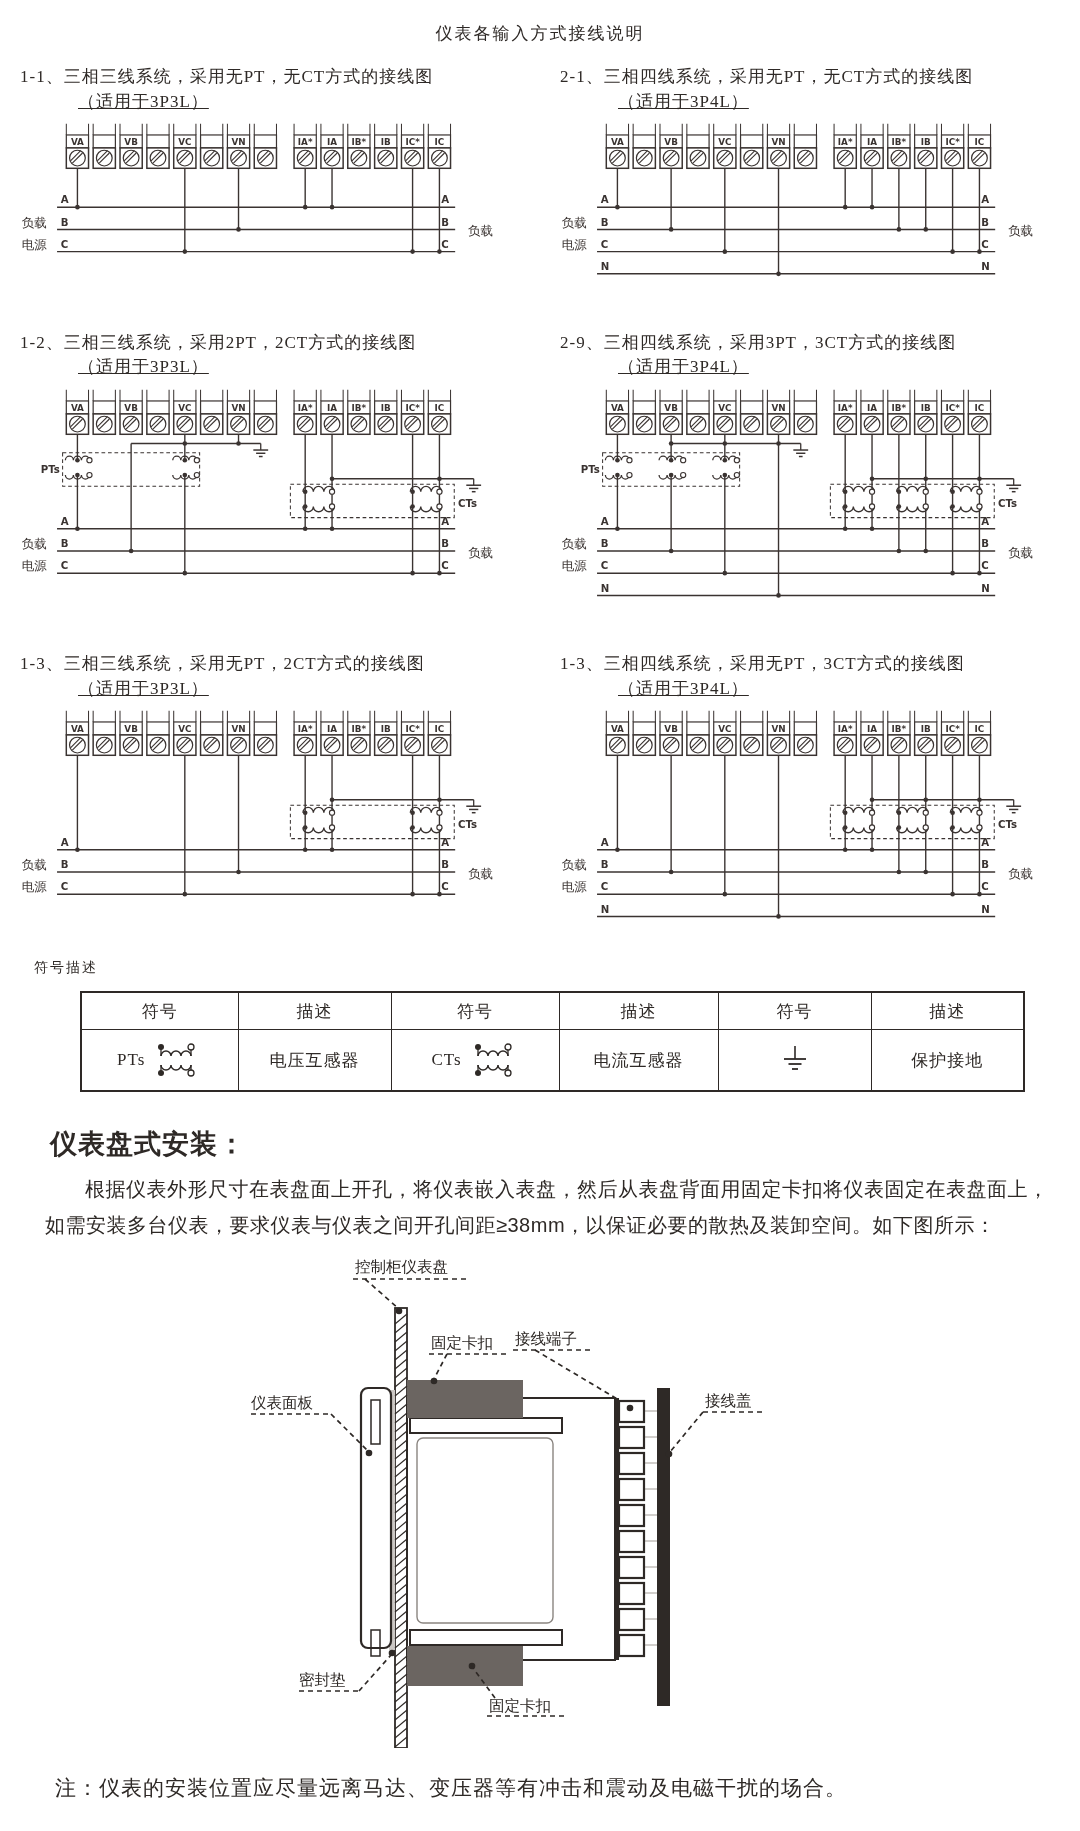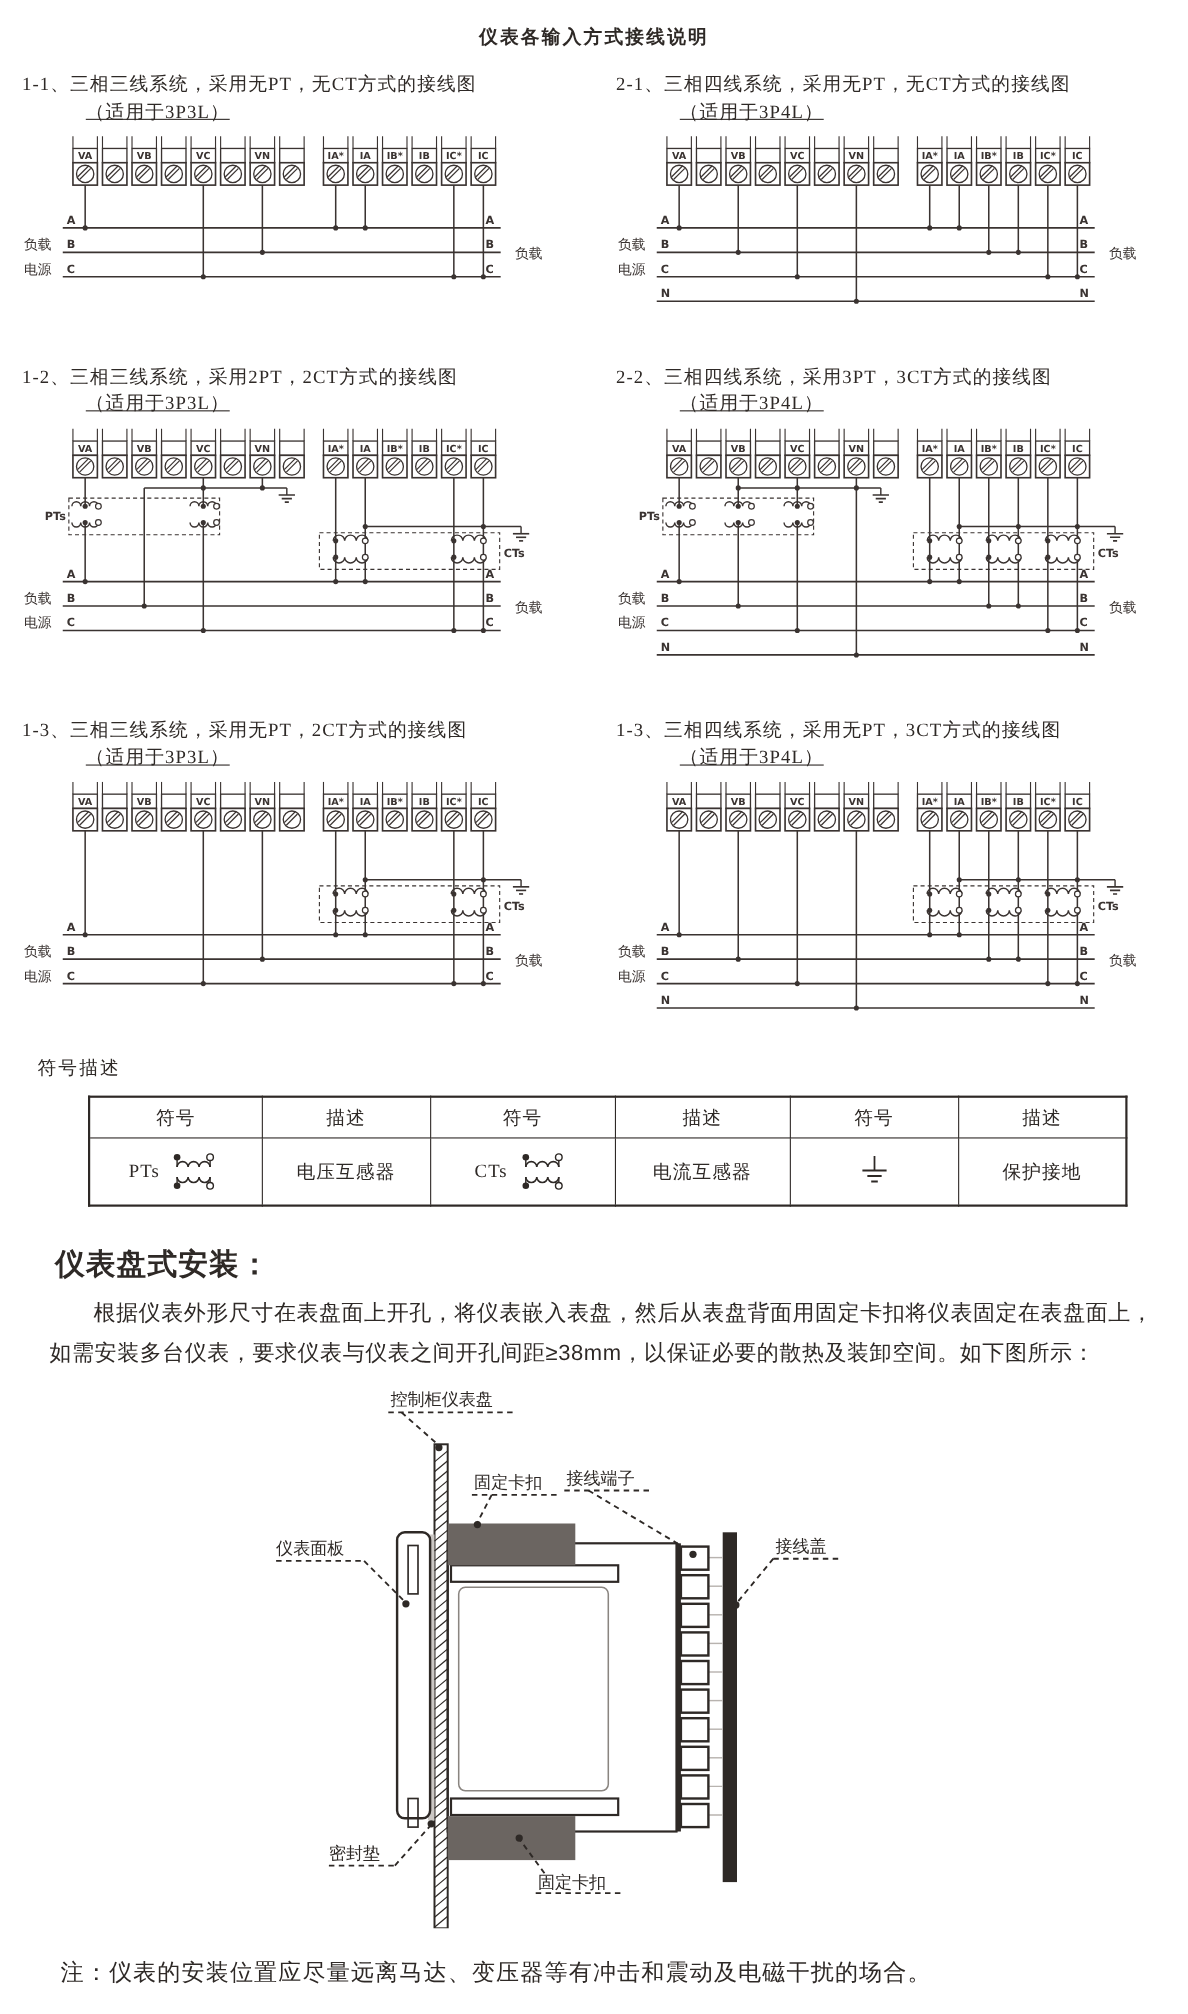--- a/index.html
+++ b/index.html
@@ -1,25 +1,25 @@
 <!DOCTYPE html>
 <html><head>
 <meta charset="utf-8">
 <style>
   html,body{margin:0;padding:0;background:#fff;}
   body{width:1080px;min-height:1831px;color:#2e2926;font-family:"Liberation Serif",serif;}
   .page{padding:8px 20px 40px 20px;}
-  .page-title{text-align:center;font-size:17px;font-weight:700;letter-spacing:2px;margin:14px 0 20px 0;}
+  .page-title{text-align:center;font-size:17px;font-weight:400;letter-spacing:2px;margin:14px 0 20px 0;}
   .diagrams-grid{display:grid;grid-template-columns:1fr 1fr;column-gap:14px;row-gap:30px;gap:40px;}
   .diagram{min-width:0;}
   .dg-title{font-size:17px;line-height:1.45;letter-spacing:1px;}
   .dg-sub{padding-left:58px;font-size:17px;line-height:1.45;letter-spacing:1px;text-decoration:underline;}
   svg.wiring{width:100%;display:block;margin-top:8px;}
   svg text{font-family:"DejaVu Sans","Liberation Sans",sans-serif;}
-  .sym-heading{font-size:17px;letter-spacing:2px;margin:26px 0 14px 14px;}
+  .sym-heading{font-size:14px;letter-spacing:2px;margin:26px 0 14px 14px;}
   table.sym-table{border-collapse:collapse;margin-left:60px;table-layout:fixed;}
   table.sym-table td{border:1.6px solid #2e2926;text-align:center;vertical-align:middle;font-size:17px;letter-spacing:1px;}
   table.sym-table{border:2.5px solid #2e2926;}
   tr.sym-head td{height:34px;}
   tr.sym-body td{height:58px;}
   .sym-cell{display:flex;align-items:center;justify-content:center;gap:5px;}
   .sym-glyph{display:block;}
   .install{font-family:"Liberation Sans",sans-serif;}
   .install-heading{font-size:27px;font-weight:bold;margin:34px 0 10px 30px;letter-spacing:1px;}
   .install-para{font-size:20px;line-height:1.78;margin:0 11px 4px 25px;text-indent:2em;letter-spacing:0.5px;}
@@ -504,21 +504,21 @@
           <circle cx="424" cy="128" r="2.5" fill="#3a3331"></circle>
           <circle cx="424" cy="200" r="2.5" fill="#3a3331"></circle>
           <line x1="453" y1="50" x2="453" y2="200" stroke="#3a3331" stroke-width="1.5"></line>
           <circle cx="453" cy="98" r="2.5" fill="#3a3331"></circle>
           <circle cx="453" cy="112" r="2.8" fill="#fff" stroke="#3a3331" stroke-width="1.2"></circle>
           <circle cx="453" cy="128" r="2.8" fill="#fff" stroke="#3a3331" stroke-width="1.2"></circle>
           <circle cx="453" cy="200" r="2.5" fill="#3a3331"></circle>
         </svg>
     </section>
     <section class="diagram">
-      <div class="dg-title">2-2、三相四线系统，采用3PT，3CT方式的接线图</div>
+      <div class="dg-title">2-9、三相四线系统，采用3PT，3CT方式的接线图</div>
       <div class="dg-sub">（适用于3P4L）</div>
       <svg class="wiring" viewBox="0 0 540 242">
           <line x1="50" y1="2" x2="50" y2="14" stroke="#3a3331" stroke-width="1.1"></line>
           <line x1="74" y1="2" x2="74" y2="14" stroke="#3a3331" stroke-width="1.1"></line>
           <rect x="50" y="14" width="24" height="14" fill="#fff" stroke="#3a3331" stroke-width="1.3"></rect>
           <text x="62" y="24.5" font-size="9.5" text-anchor="middle" fill="#3a3331" font-weight="bold">VA</text>
           <rect x="50" y="28" width="24" height="22" fill="#fff" stroke="#3a3331" stroke-width="1.6"></rect>
           <circle cx="62" cy="39" r="8.5" fill="#fff" stroke="#3a3331" stroke-width="1.3"></circle>
           <line x1="56.5" y1="44.5" x2="67.5" y2="33.5" stroke="#3a3331" stroke-width="1.2"></line>
           <line x1="54.5" y1="42" x2="65.5" y2="31" stroke="#3a3331" stroke-width="1.2"></line>

